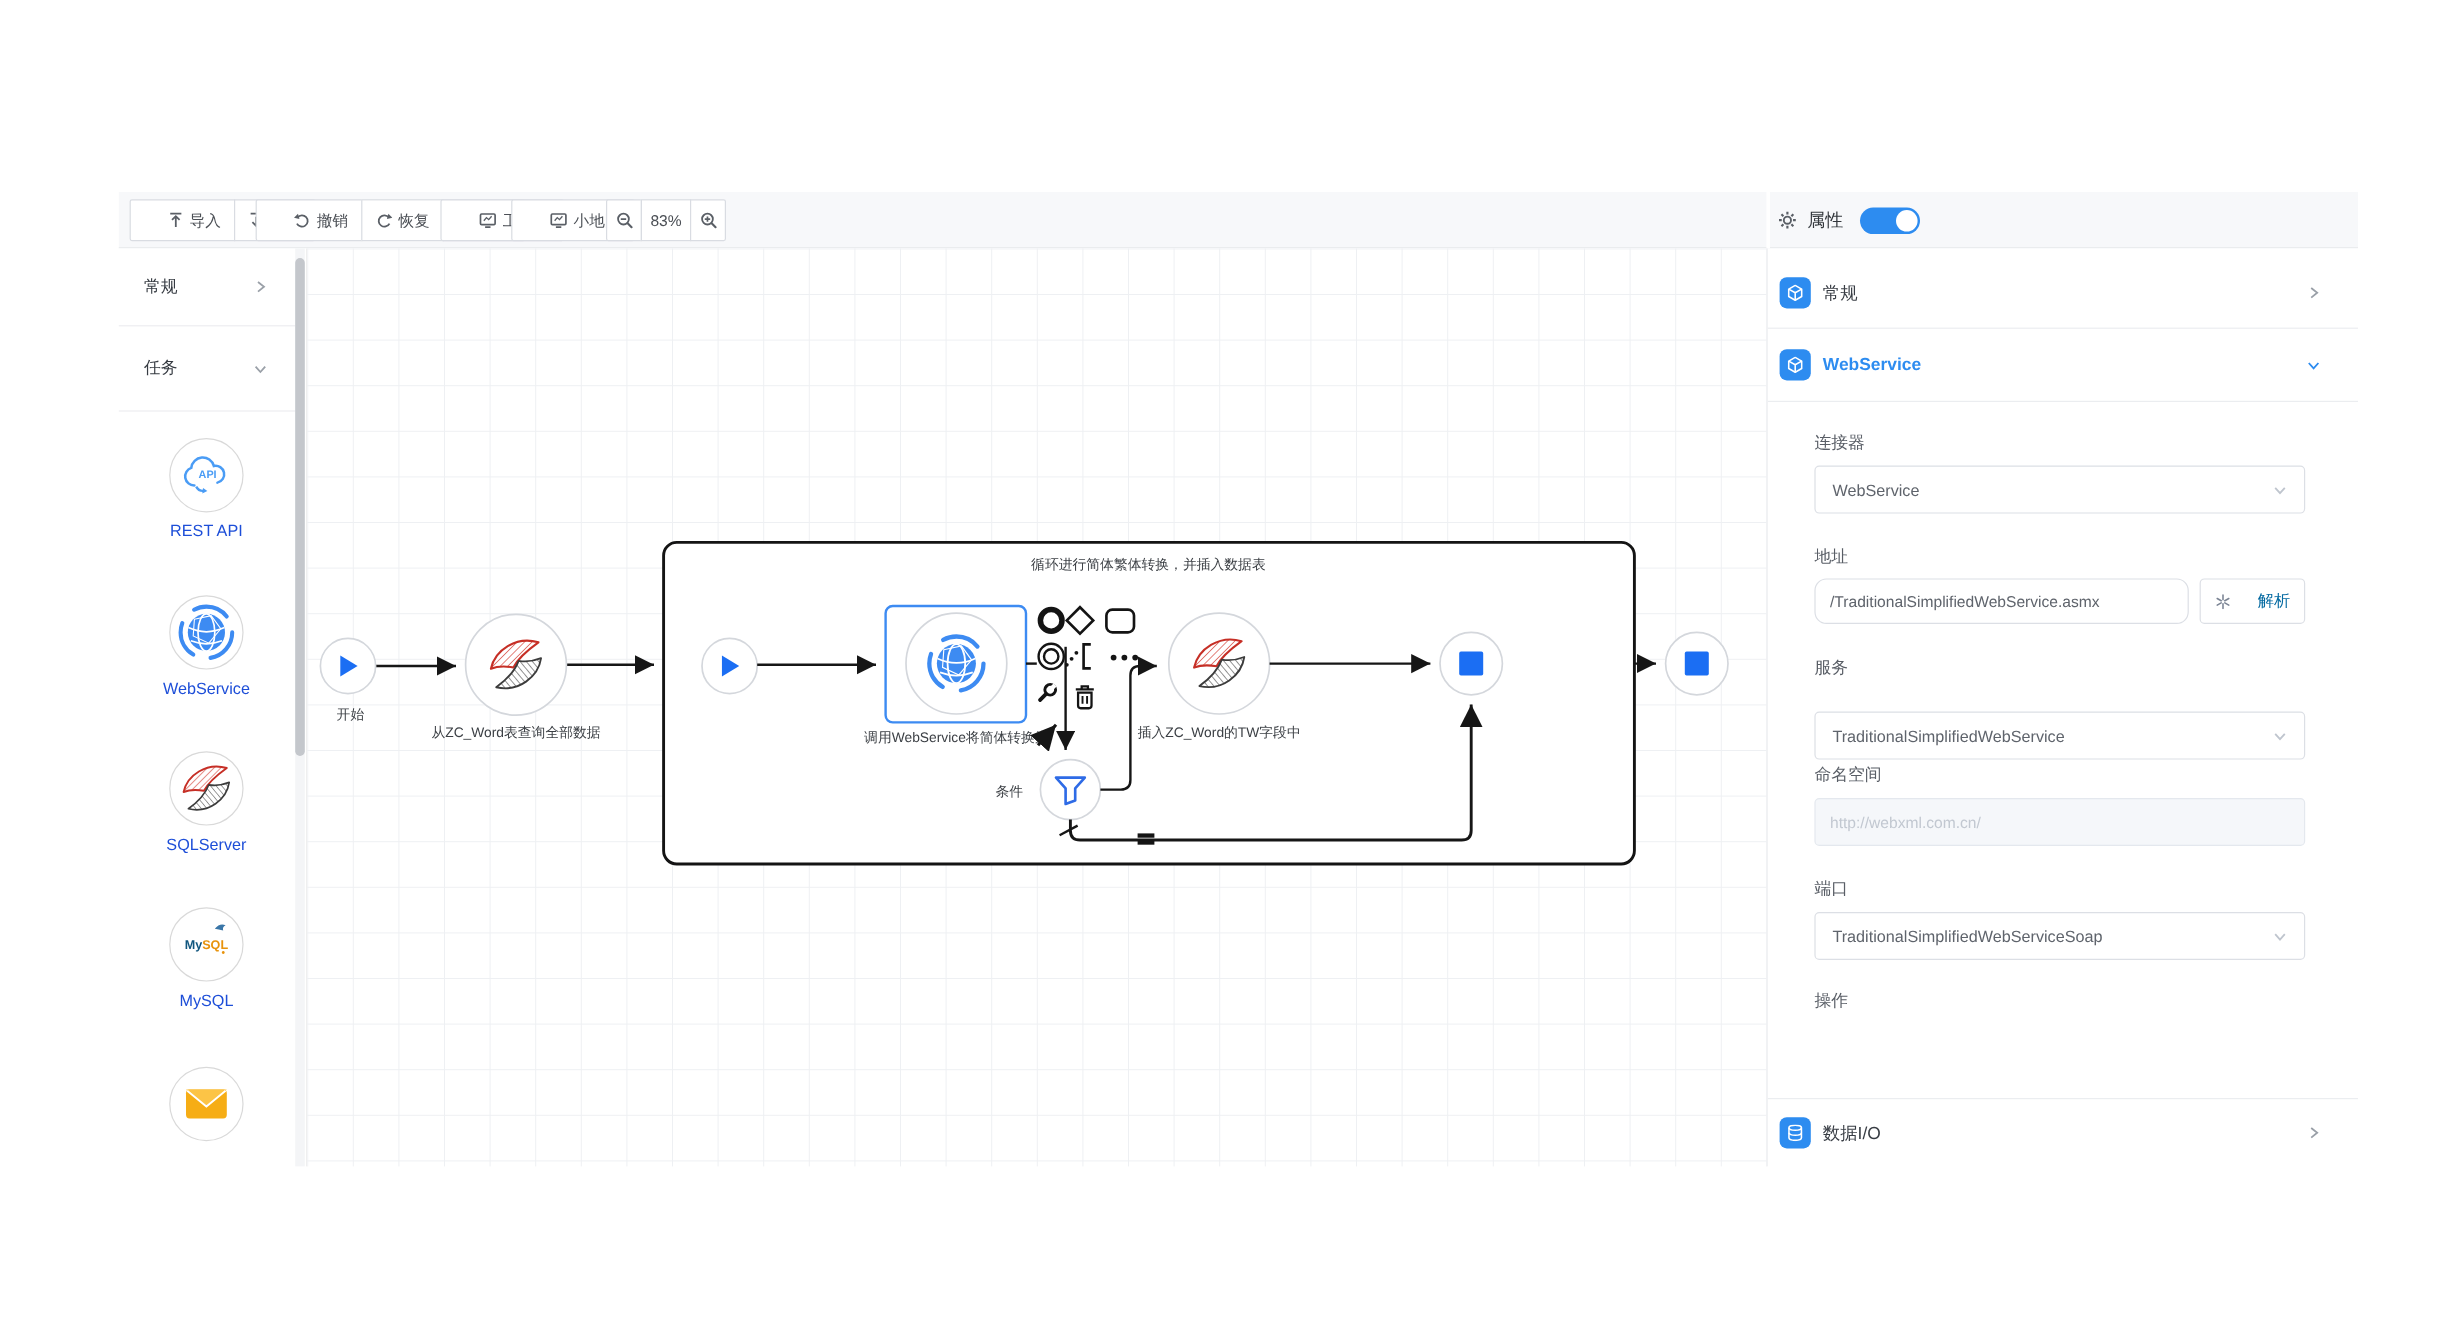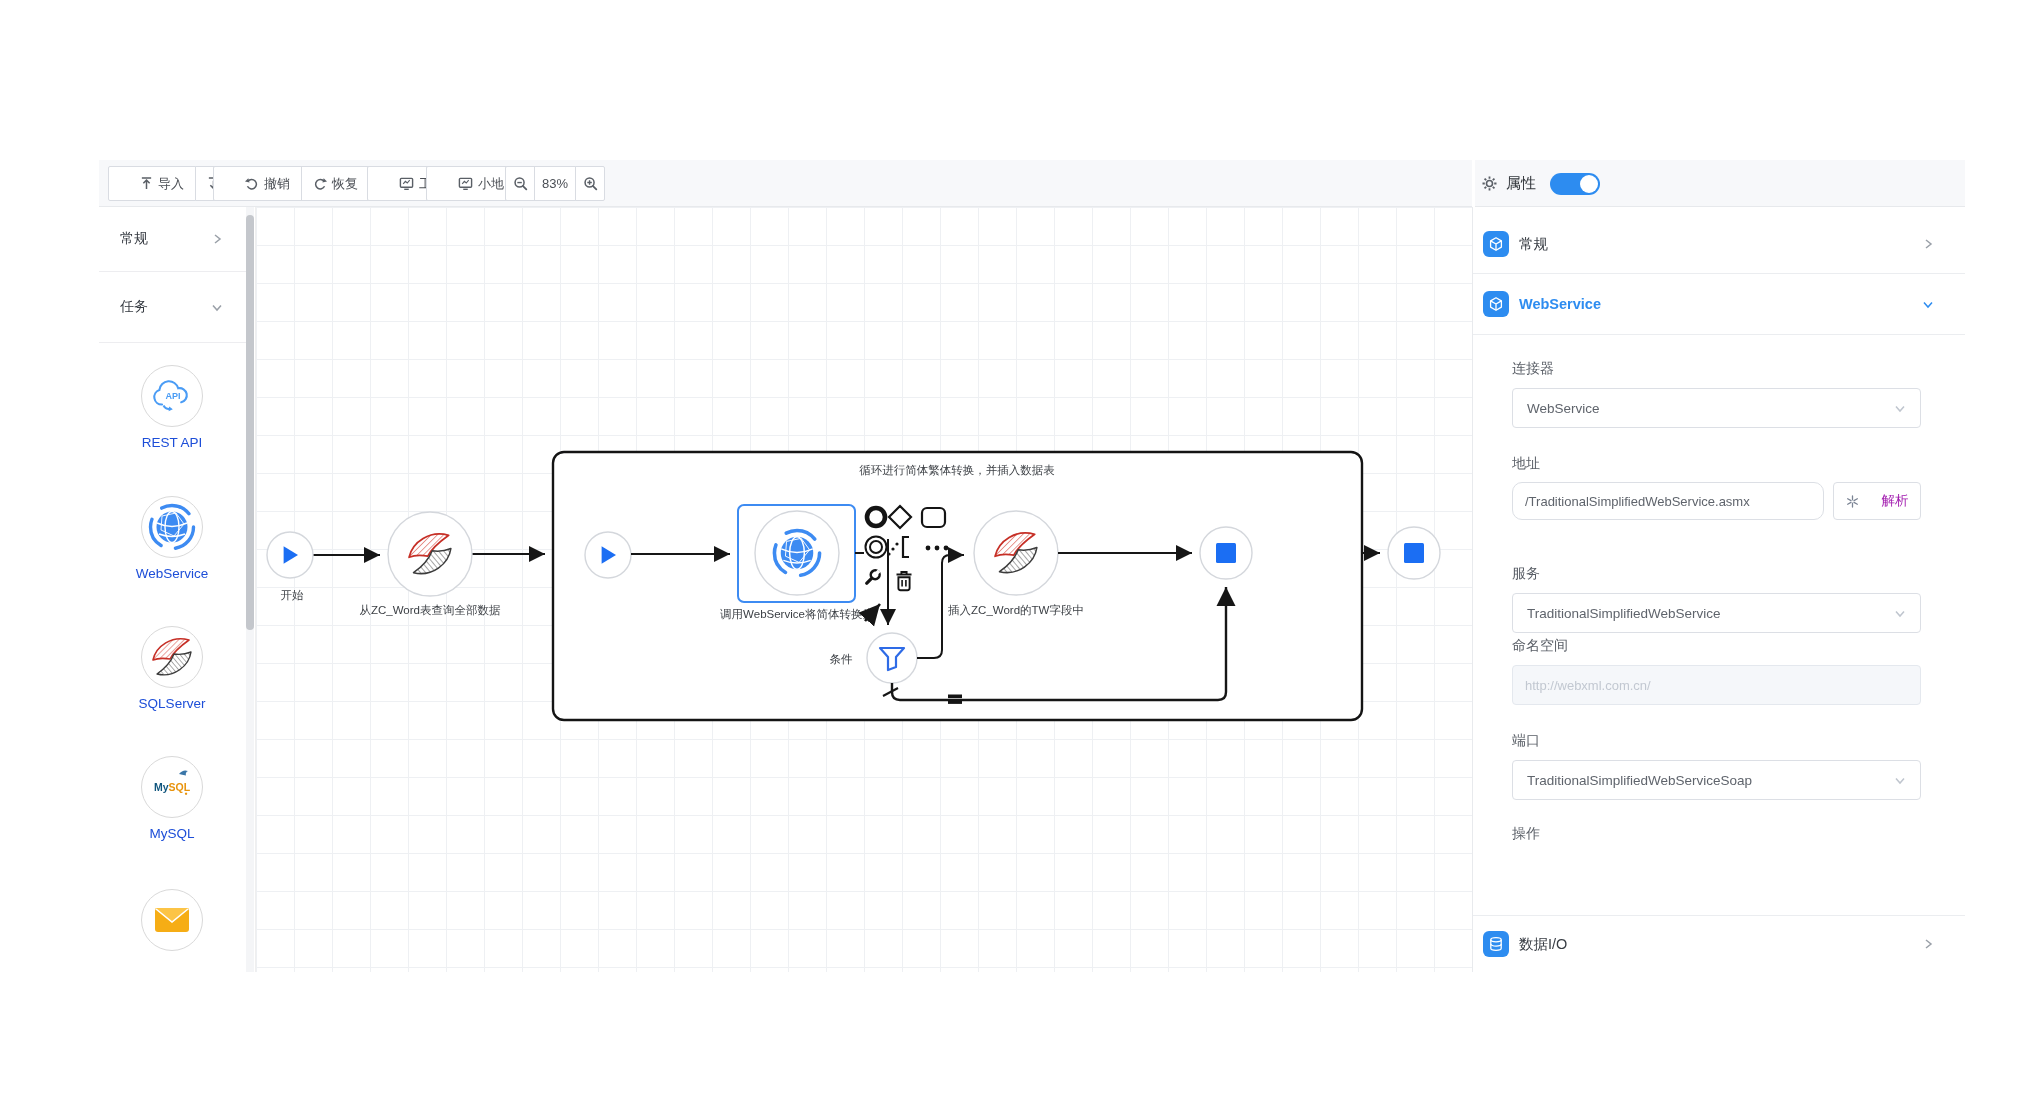--- a/index.html
+++ b/index.html
@@ -63,21 +63,21 @@
     border-radius:4px; background:#fff; display:flex; align-items:center;
     justify-content:space-between; padding:0 14px; font-size:13.5px; color:#5f646c; }
   .sel .side-chev { color:#bfc5ce; }
   .txt-input { position:absolute; left:39px; width:312px; height:38px; border:1px solid #dcdfe5;
     border-radius:4px; padding:0 12px; font-size:13px; color:#5f646c; outline:none;
     font-family:"Liberation Sans","DejaVu Sans",sans-serif; }
   .txt-input.disabled { width:409px; height:40px; background:#f5f7fa; border-color:#e4e8ee; }
   .txt-input.disabled::placeholder { color:#c2c8d1; }
   .mini-btn { position:absolute; left:360px; width:88px; height:38px; border:1px solid #dcdfe5;
     border-radius:4px; background:#fff; display:flex; align-items:center; justify-content:center;
-    gap:23px; font-size:13.5px; color:#a21caf; }
+    gap:23px; font-size:13.5px; color:#0369a1; }
   .mini-btn .ticon { color:#7b8494; }
 </style>
 </head>
 <body>
 
 <svg width="0" height="0" style="position:absolute" aria-hidden="true">
   <defs>
     <pattern id="hat-r" width="4" height="4" patternUnits="userSpaceOnUse" patternTransform="rotate(45)">
       <path d="M0 0 V4" stroke="#d5443a" stroke-width="1"></path>
     </pattern>
@@ -470,21 +470,21 @@
     <input class="txt-input" style="top: 275px; border-radius: 10px;" value="/TraditionalSimplifiedWebService.asmx">
     <div class="mini-btn" style="top:275px">
       <span class="ticon">
         <svg width="13" height="13" viewBox="-7 -7 14 14" stroke="currentColor" stroke-width="1.4" stroke-linecap="round">
           <path d="M0,-6 V-1.8 M0,1.8 V6 M-5.2,-3 L-1.6,-0.9 M1.6,0.9 L5.2,3 M-5.2,3 L-1.6,0.9 M1.6,-0.9 L5.2,-3"></path>
         </svg>
       </span>
       <span>解析</span>
     </div>
 
-    <div class="fld-label" style="top:358px">服务</div>
+    <div class="fld-label" style="top:341px">服务</div>
     <div class="sel" style="top:386px">
       <span>TraditionalSimplifiedWebService</span>
       <span class="side-chev">
         <svg width="12" height="11" viewBox="0 0 12 11">
             <polyline points="2,3.5 6,8 10,3.5" fill="none" stroke="currentColor" stroke-width="1.5"></polyline>
           </svg>
       </span>
     </div>
 
     <div class="fld-label" style="top:430px">命名空间</div>

